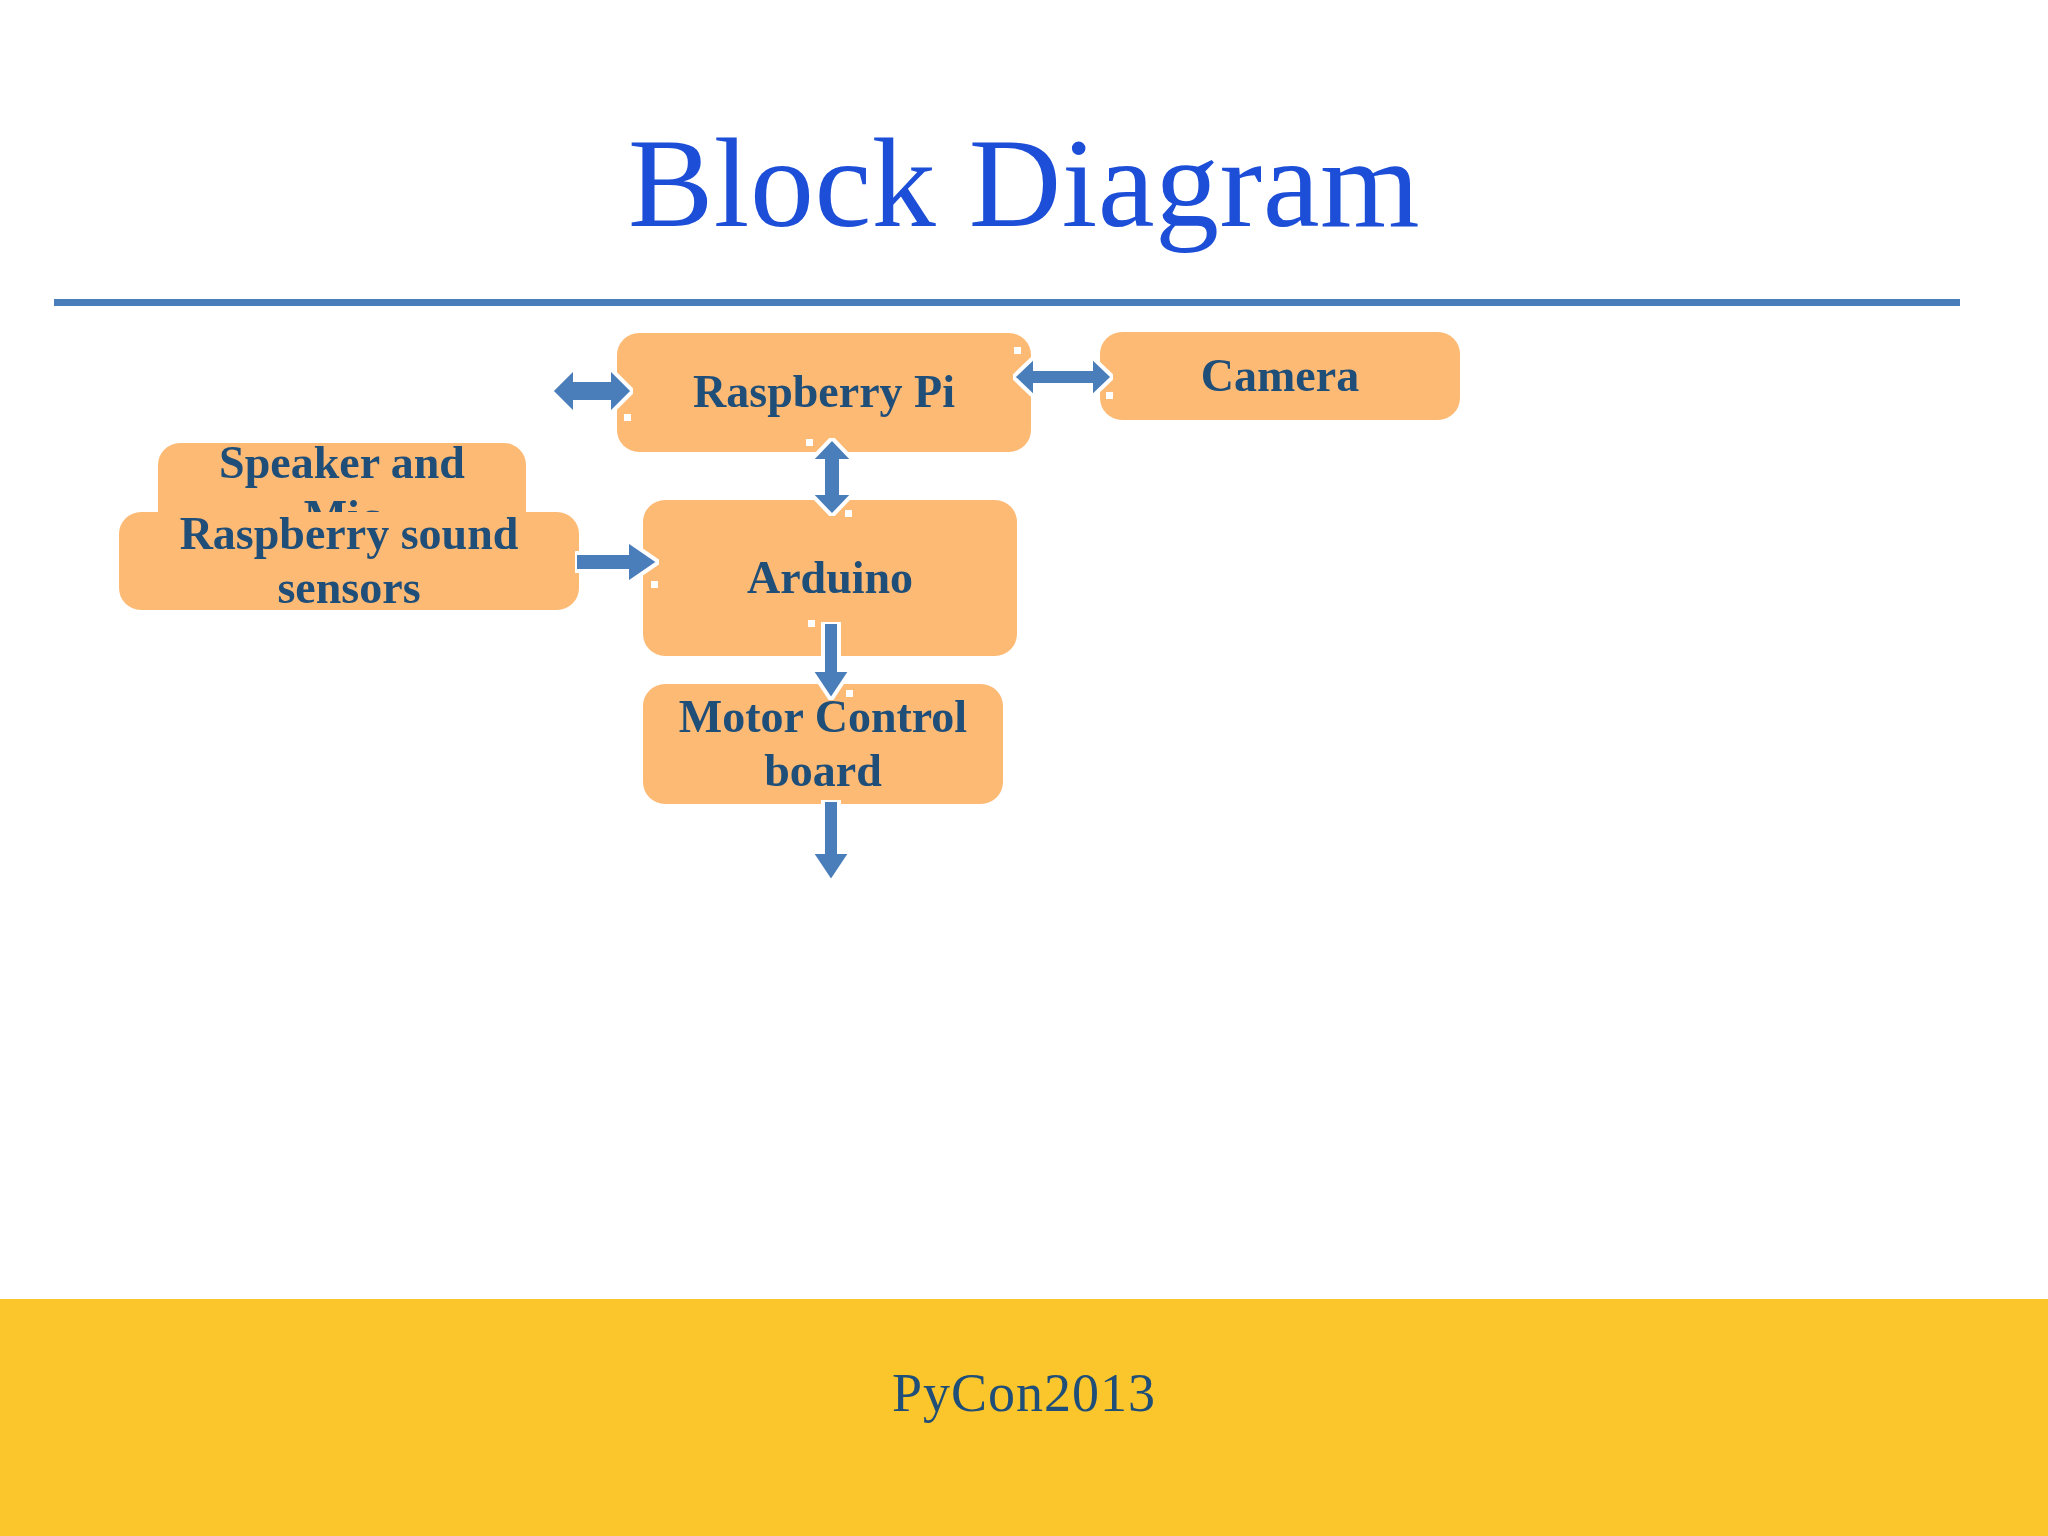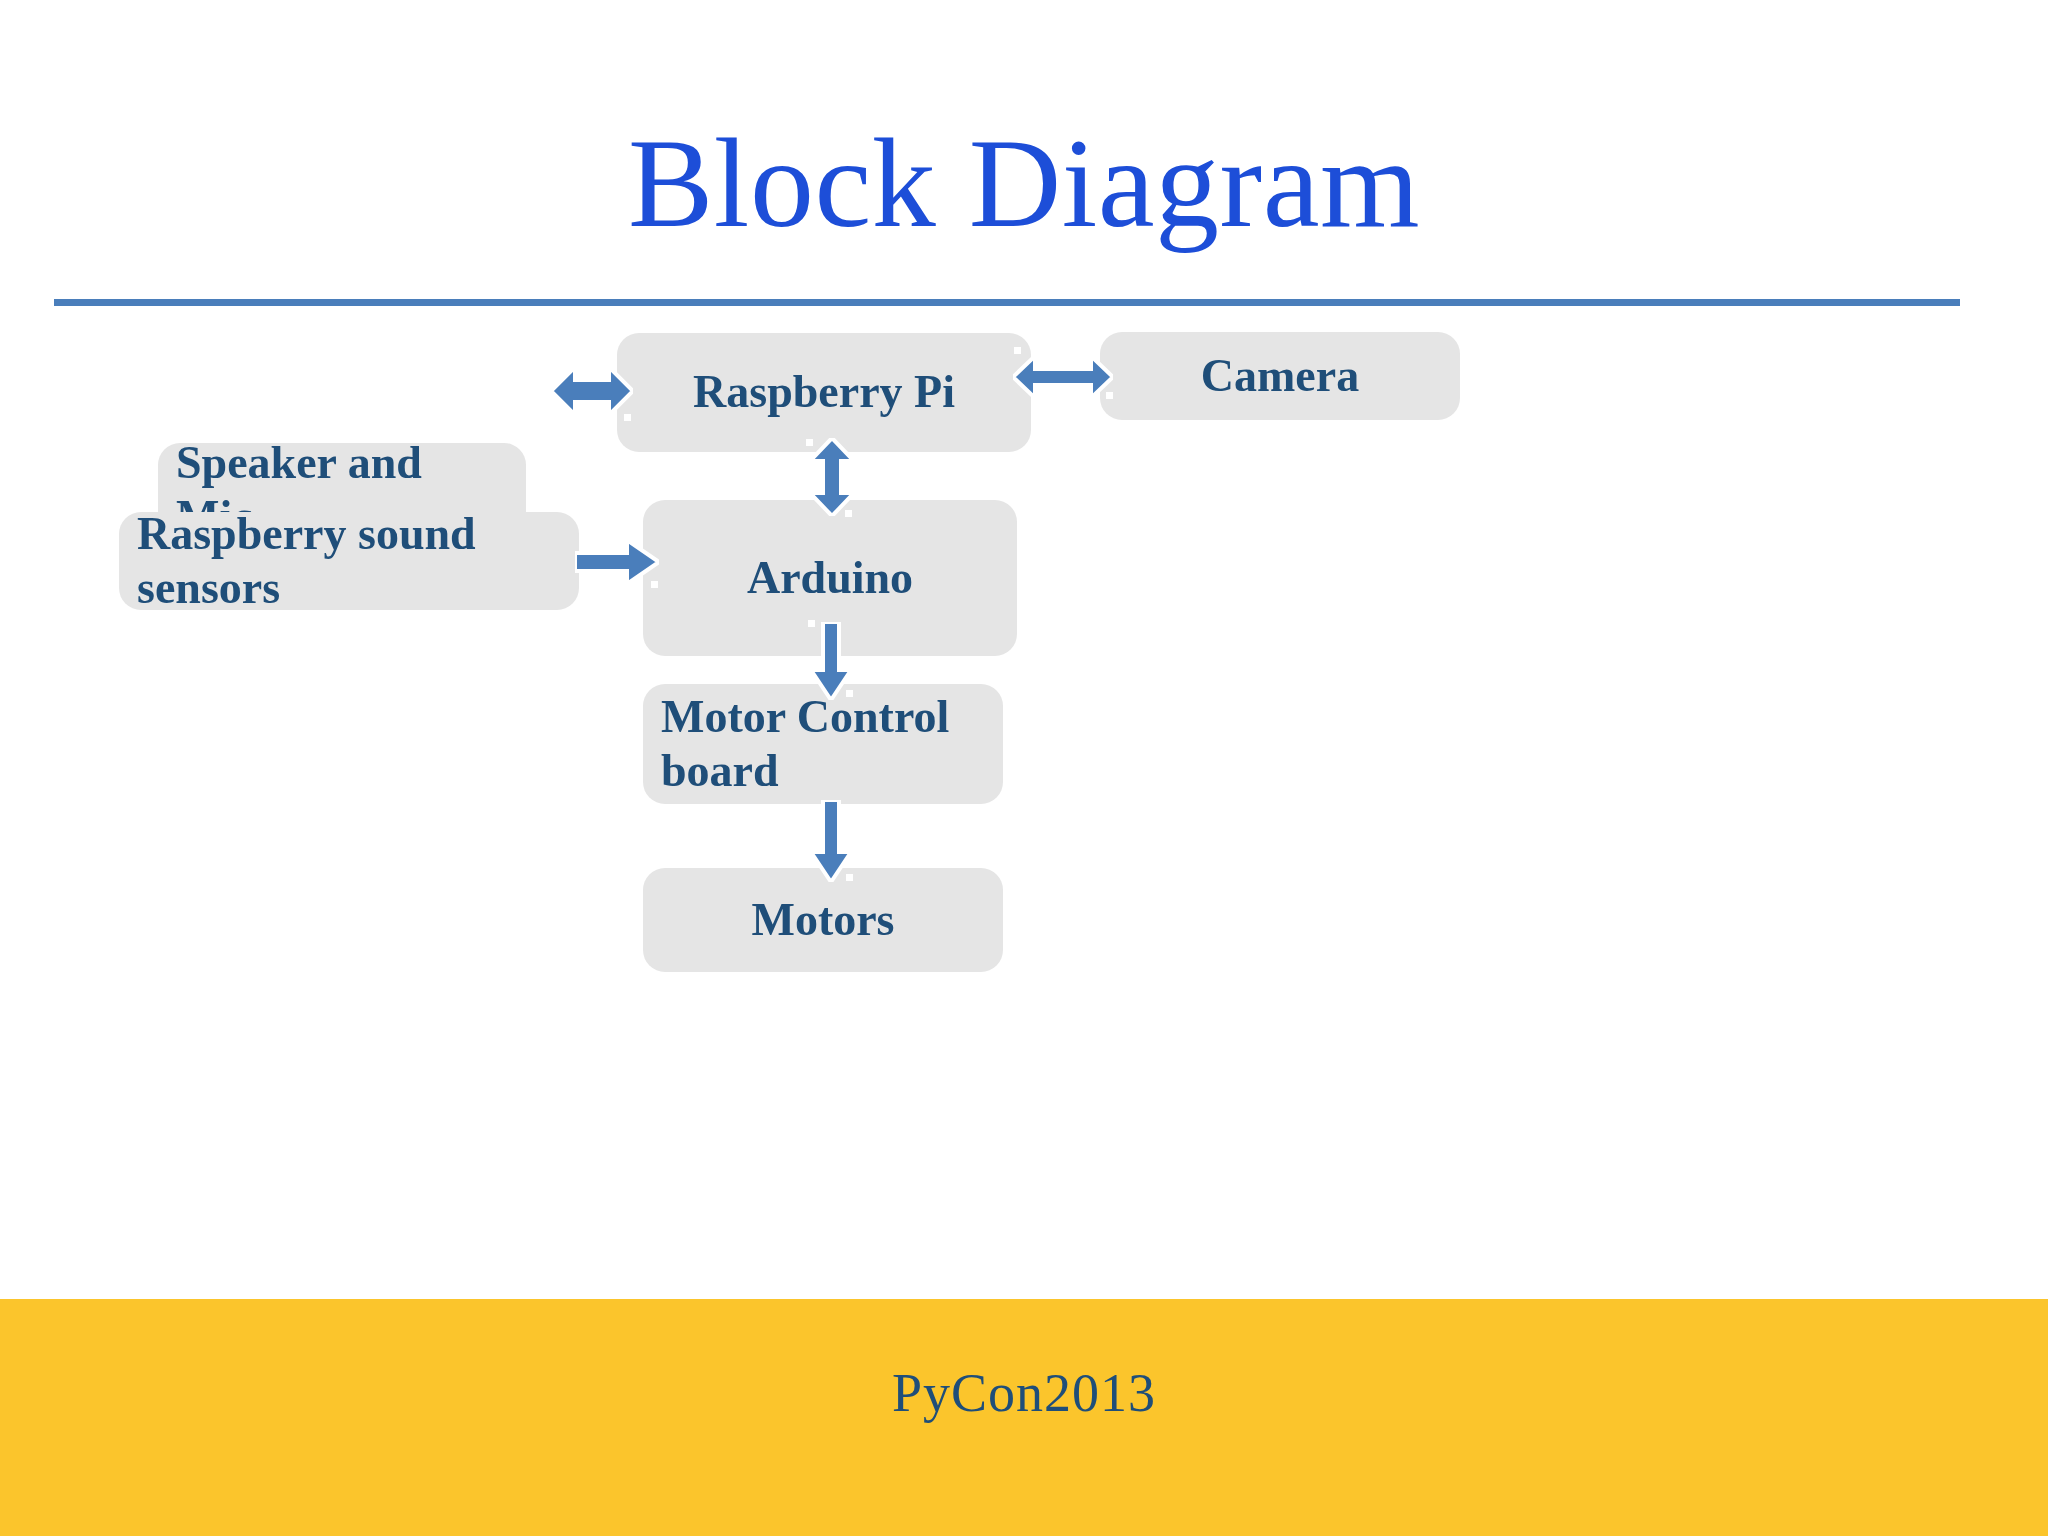--- a/index.html
+++ b/index.html
@@ -28,26 +28,27 @@
   .title-rule {
     position:absolute;
     left:54px; top:299px;
     width:1906px; height:7px;
     background:#4a7ebb;
   }
 
   
   .block {
     position:absolute;
-    background:#e5e5e5;
+    background:#fdba74;
     border-radius:22px;
     color:#1f4e79;
     display:flex;
     align-items:center;
     justify-content:center;
+    text-align:center;
     font-weight:700;
     line-height:1.18;
     padding:4px 18px;
   }
   .block.regular { font-weight:700; }
 
   #blk-speaker  { left:158px;  top:443px;  width:368px; height:94px;  font-size:46px; }
   #blk-rpi      { left:617px;  top:333px;  width:414px; height:119px; font-size:46px; }
   #blk-camera   { left:1100px; top:332px;  width:360px; height:88px;  font-size:46px; }
   #blk-ultra    { left:119px;  top:512px;  width:460px; height:98px;  font-size:46px; }
@@ -114,23 +115,20 @@
   </div>
 
   <div class="block regular" id="blk-arduino">
     <span>Arduino</span>
   </div>
 
   <div class="block" id="blk-motorctl">
     <span>Motor Control board</span>
   </div>
 
-  <div class="block" id="blk-motors">
-    <span>Motors</span>
-  </div>
 
   <div class="arrow" id="arr-speaker-rpi">
     <svg width="82" height="58" viewBox="0 0 82 58" xmlns="http://www.w3.org/2000/svg">
       <polygon points="0,29 24,5 24,18 58,18 58,5 82,29 58,53 58,40 24,40 24,53" fill="#4a7ebb" stroke="#ffffff" stroke-width="4"></polygon>
     </svg>
   </div>
 
   <div class="arrow" id="arr-rpi-camera">
     <svg width="100" height="50" viewBox="0 0 100 50" xmlns="http://www.w3.org/2000/svg">
       <polygon points="0,25 22,4 22,17 78,17 78,4 100,25 78,46 78,33 22,33 22,46" fill="#4a7ebb" stroke="#ffffff" stroke-width="4"></polygon>

